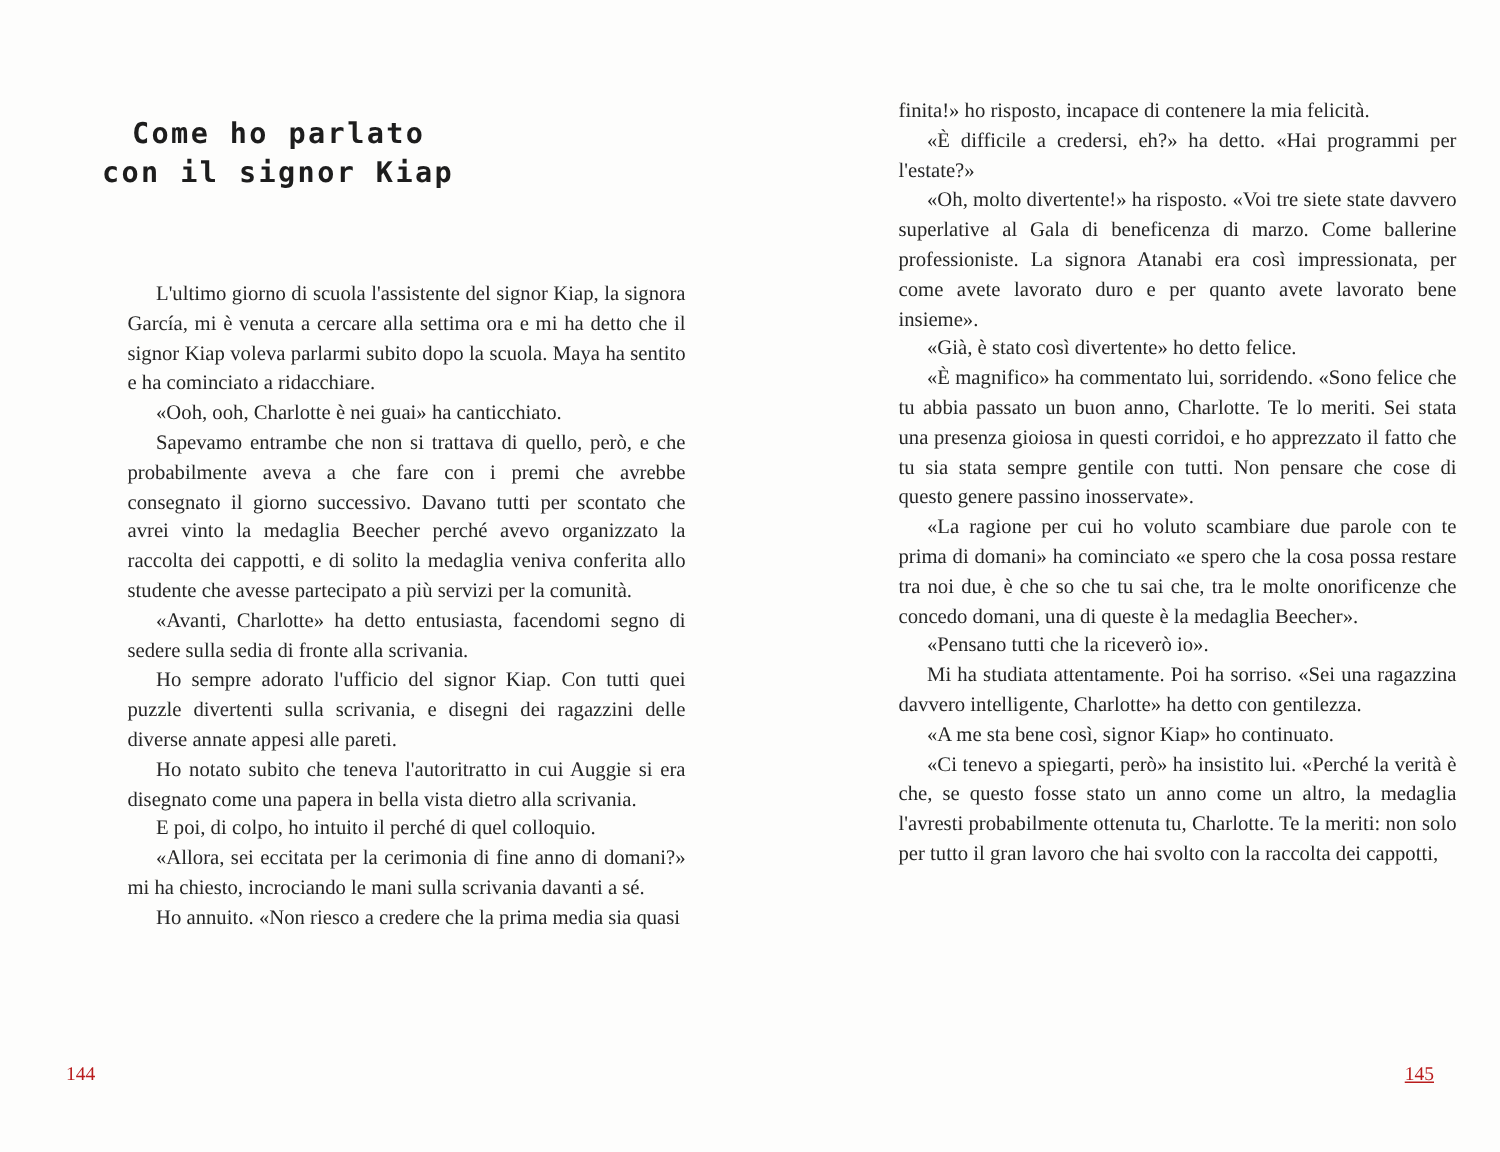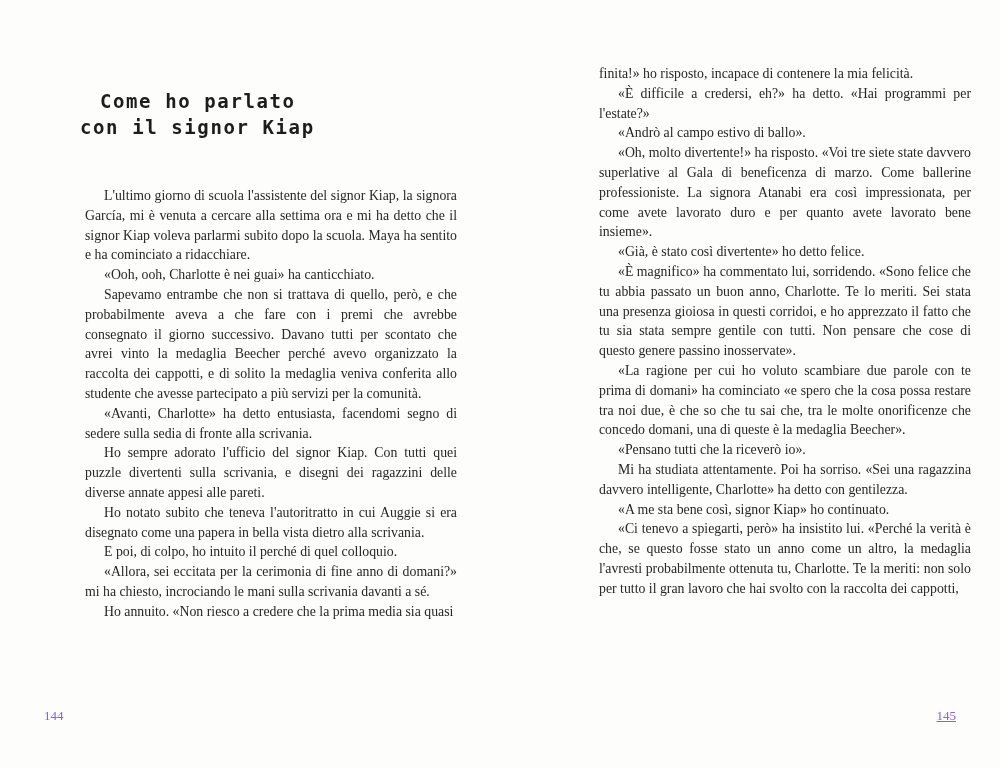--- a/index.html
+++ b/index.html
@@ -24,21 +24,21 @@
     top: 0;
     height: 768px;
   }
   .page-left  { left: 0;   width: 500px; }
   .page-right { left: 500px; width: 500px; }
 
   .chapter-title {
     position: absolute;
     left: 68px;
     top: 76px;
-    margin: 12px;
+    margin: 0;
     font-family: "DejaVu Sans Mono", monospace;
     font-size: 19px;
     font-weight: bold;
     letter-spacing: 1.6px;
     line-height: 26px;
     color: #1d1d1d;
     white-space: nowrap;
   }
   .chapter-title .line1 { display: block; padding-left: 20px; }
   .chapter-title .line2 { display: block; text-align: right; }
@@ -56,21 +56,21 @@
     line-height: 19.8px;
     text-align: justify;
     text-justify: inter-word;
   }
   .para.indent { text-indent: 19px; }
 
   .page-number {
     position: absolute;
     bottom: 44px;
     font-size: 13px;
-    color: #8b5cf6;
+    color: #b91c1c;
   }
   .page-left  .page-number { left: 44px; }
   .page-right .page-number { right: 44px; text-decoration: underline; }
 </style>
 </head>
 <body>
 
 <div class="spread">
 
   <div class="page page-left">
@@ -89,21 +89,20 @@
         <p class="para indent">«Allora, sei eccitata per la cerimonia di fine anno di domani?» mi ha chiesto, incrociando le mani sulla scrivania davanti a sé.</p>
         <p class="para indent">Ho annuito. «Non riesco a credere che la prima media sia quasi</p>
       </div>
     <div class="page-number">144</div>
   </div>
 
   <div class="page page-right">
     <div class="body-text">
         <p class="para">finita!» ho risposto, incapace di contenere la mia felicità.</p>
         <p class="para indent">«È difficile a credersi, eh?» ha detto. «Hai programmi per l'estate?»</p>
-        <p class="para indent">«Andrò al campo estivo di ballo».</p>
         <p class="para indent">«Oh, molto divertente!» ha risposto. «Voi tre siete state davvero superlative al Gala di beneficenza di marzo. Come ballerine professioniste. La signora Atanabi era così impressionata, per come avete lavorato duro e per quanto avete lavorato bene insieme».</p>
         <p class="para indent">«Già, è stato così divertente» ho detto felice.</p>
         <p class="para indent">«È magnifico» ha commentato lui, sorridendo. «Sono felice che tu abbia passato un buon anno, Charlotte. Te lo meriti. Sei stata una presenza gioiosa in questi corridoi, e ho apprezzato il fatto che tu sia stata sempre gentile con tutti. Non pensare che cose di questo genere passino inosservate».</p>
         <p class="para indent">«La ragione per cui ho voluto scambiare due parole con te prima di domani» ha cominciato «e spero che la cosa possa restare tra noi due, è che so che tu sai che, tra le molte onorificenze che concedo domani, una di queste è la medaglia Beecher».</p>
         <p class="para indent">«Pensano tutti che la riceverò io».</p>
         <p class="para indent">Mi ha studiata attentamente. Poi ha sorriso. «Sei una ragazzina davvero intelligente, Charlotte» ha detto con gentilezza.</p>
         <p class="para indent">«A me sta bene così, signor Kiap» ho continuato.</p>
         <p class="para indent">«Ci tenevo a spiegarti, però» ha insistito lui. «Perché la verità è che, se questo fosse stato un anno come un altro, la medaglia l'avresti probabilmente ottenuta tu, Charlotte. Te la meriti: non solo per tutto il gran lavoro che hai svolto con la raccolta dei cappotti,</p>
       </div>
     <div class="page-number">145</div>

